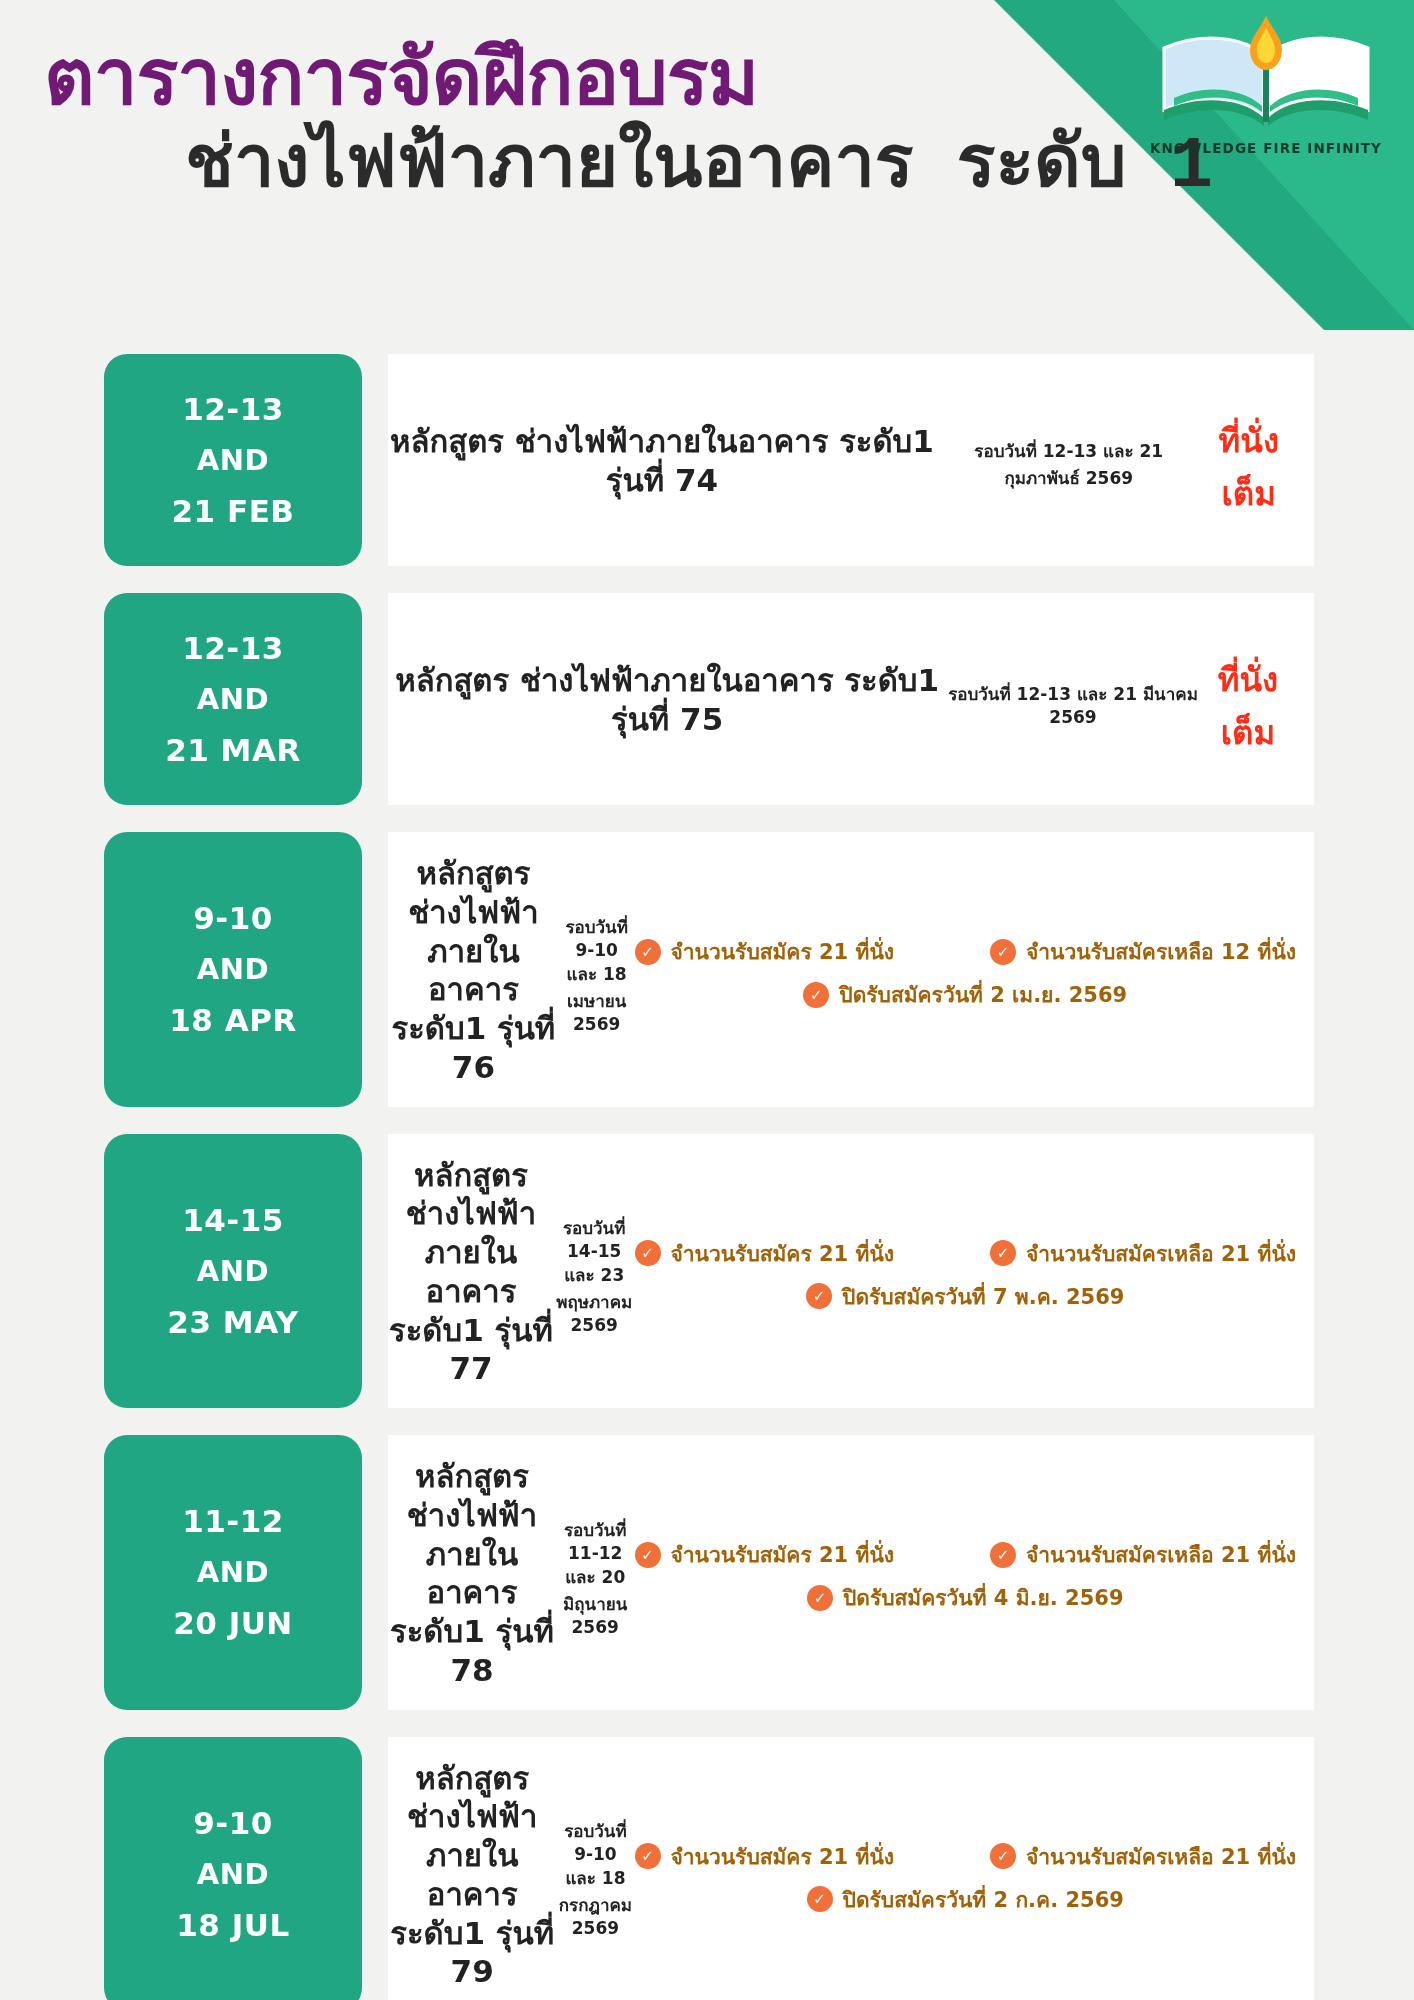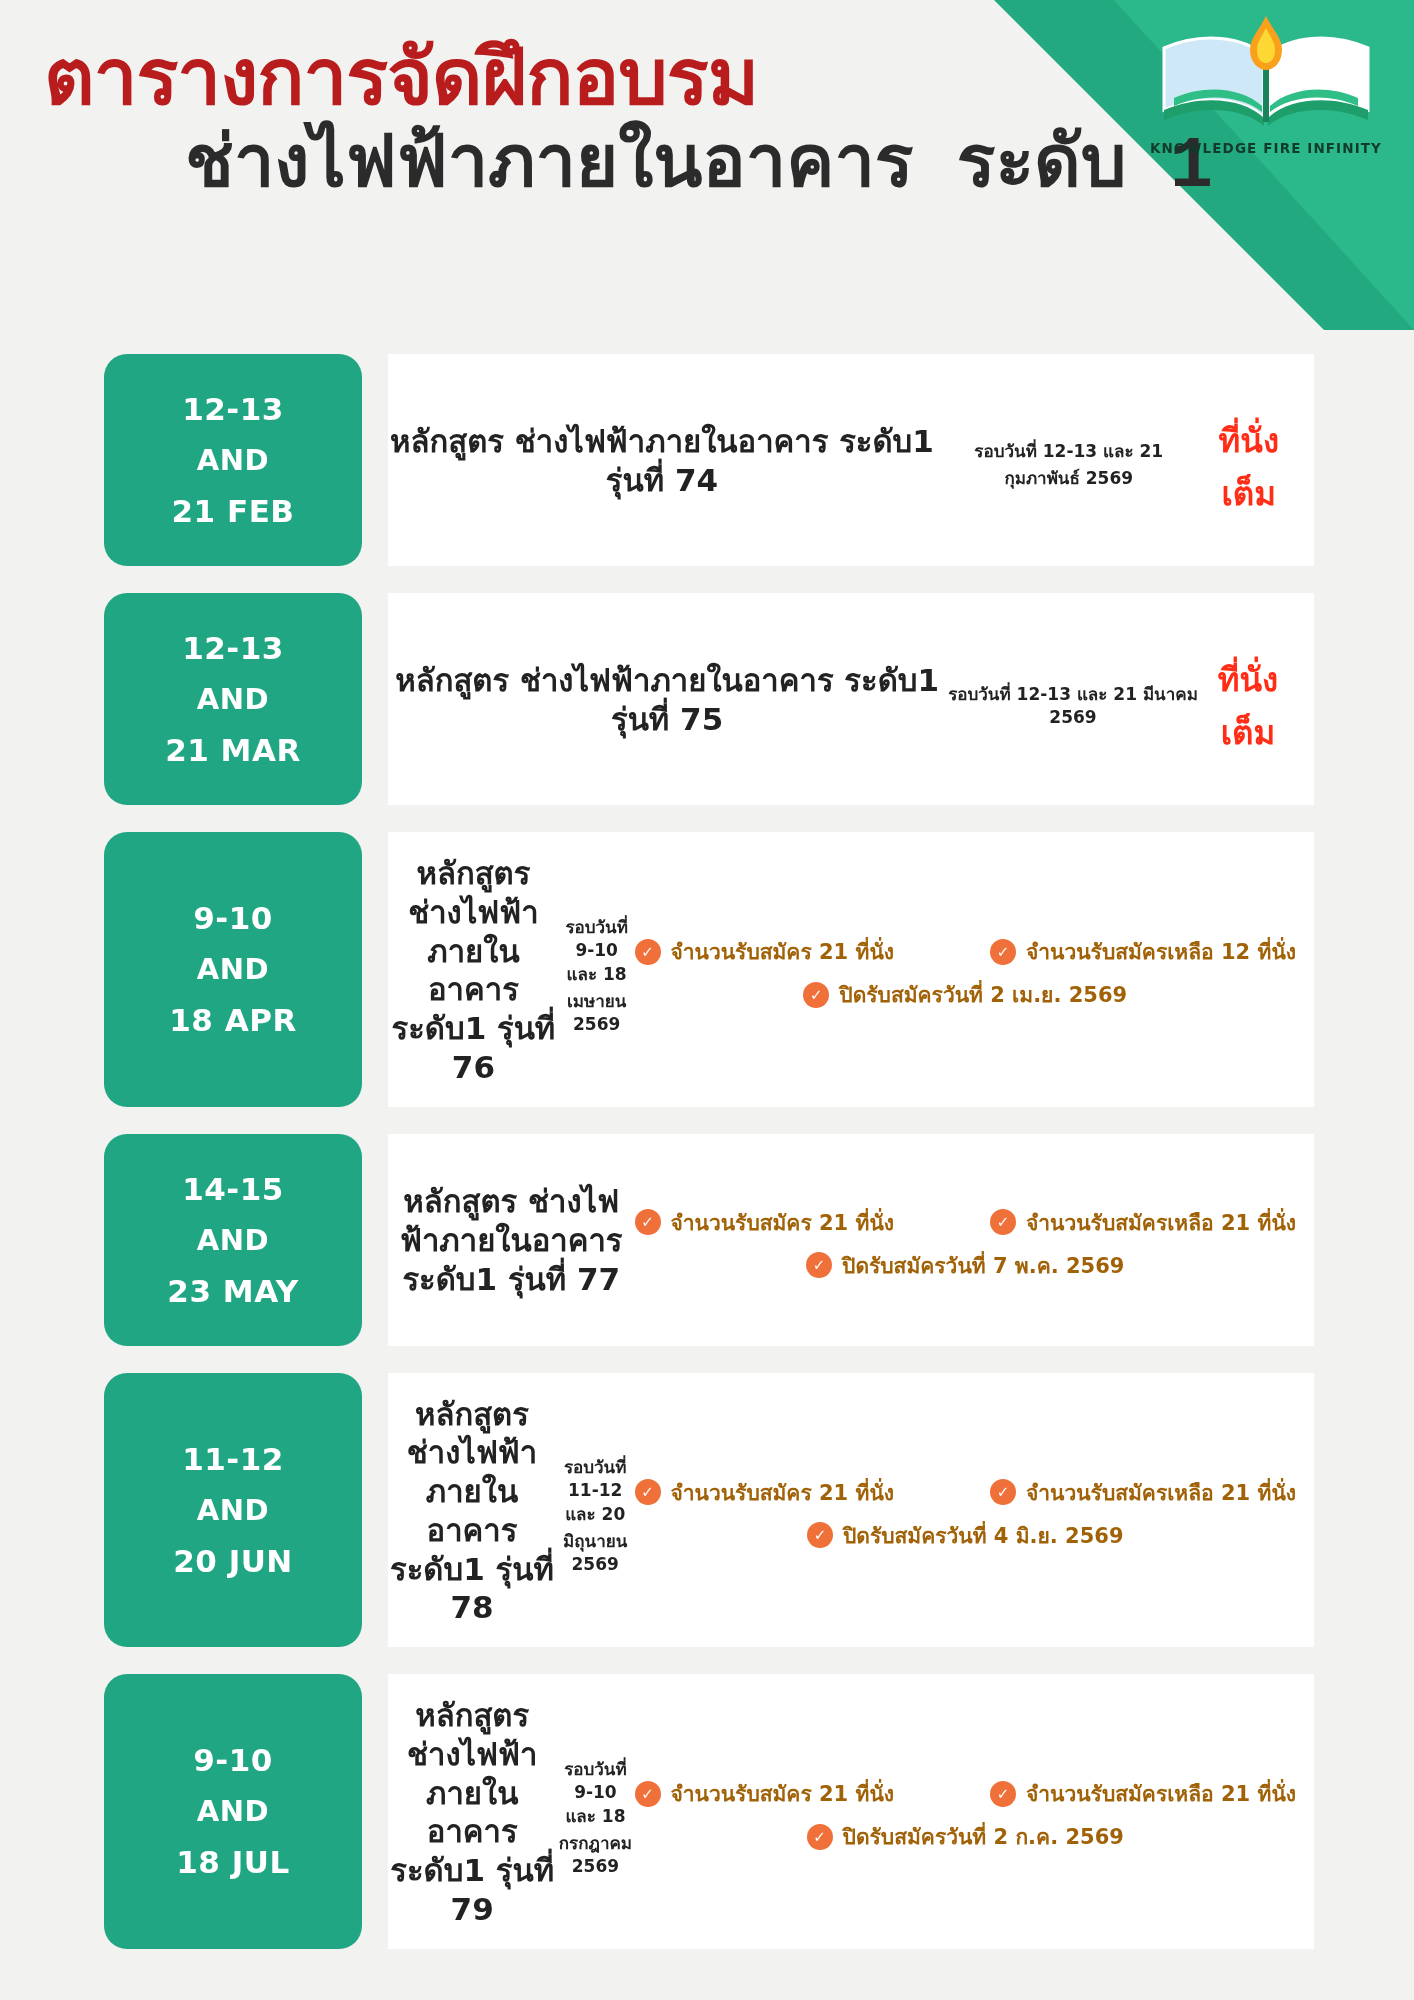--- a/index.html
+++ b/index.html
@@ -45,21 +45,21 @@
     position: absolute;
     top: 34px;
     left: 44px;
     right: 40px;
     z-index: 3;
   }
 
   .title-line1 {
     font-size: 78px;
     font-weight: bold;
-    color: #b91c1c;
+    color: #701a75;
     letter-spacing: -1px;
     line-height: 1.12;
     text-align: left;
   }
   .title-line2 {
     font-size: 72px;
     font-weight: bold;
     color: #2b2b2b;
     line-height: 1.12;
     text-align: center;
@@ -283,20 +283,21 @@
   </div>
 
   <div class="row">
     <div class="date-box">
       <div class="dl">14-15</div>
       <div class="dl mid">AND</div>
       <div class="dl">23 MAY</div>
     </div>
     <div class="info-box">
       <div class="course-title">หลักสูตร ช่างไฟฟ้าภายในอาคาร ระดับ1 รุ่นที่ 77</div>
+      <div class="course-round">รอบวันที่ 14-15 และ 23 พฤษภาคม 2569</div>
       <div class="detail-lines">
         <div class="detail-row">
           <div class="detail-item">
             <span class="check-icon">✓</span>
             <span class="detail-text">จำนวนรับสมัคร  21  ที่นั่ง</span>
           </div>
           <div class="detail-item">
             <span class="check-icon">✓</span>
             <span class="detail-text">จำนวนรับสมัครเหลือ  21  ที่นั่ง</span>
           </div>

